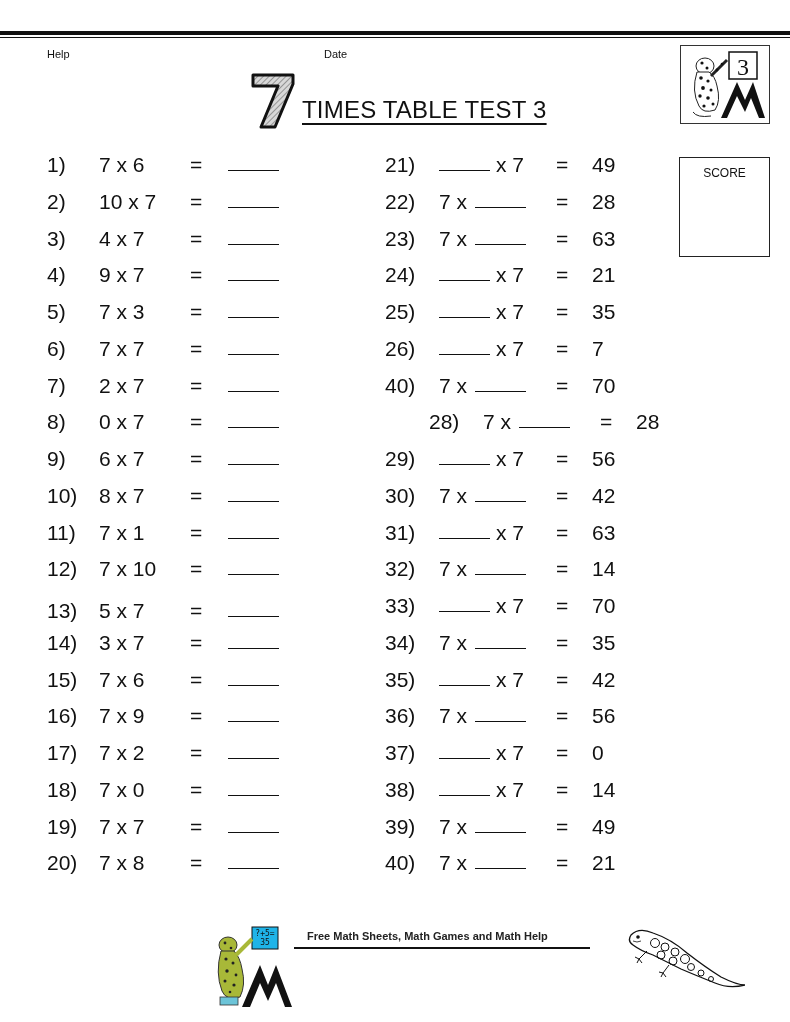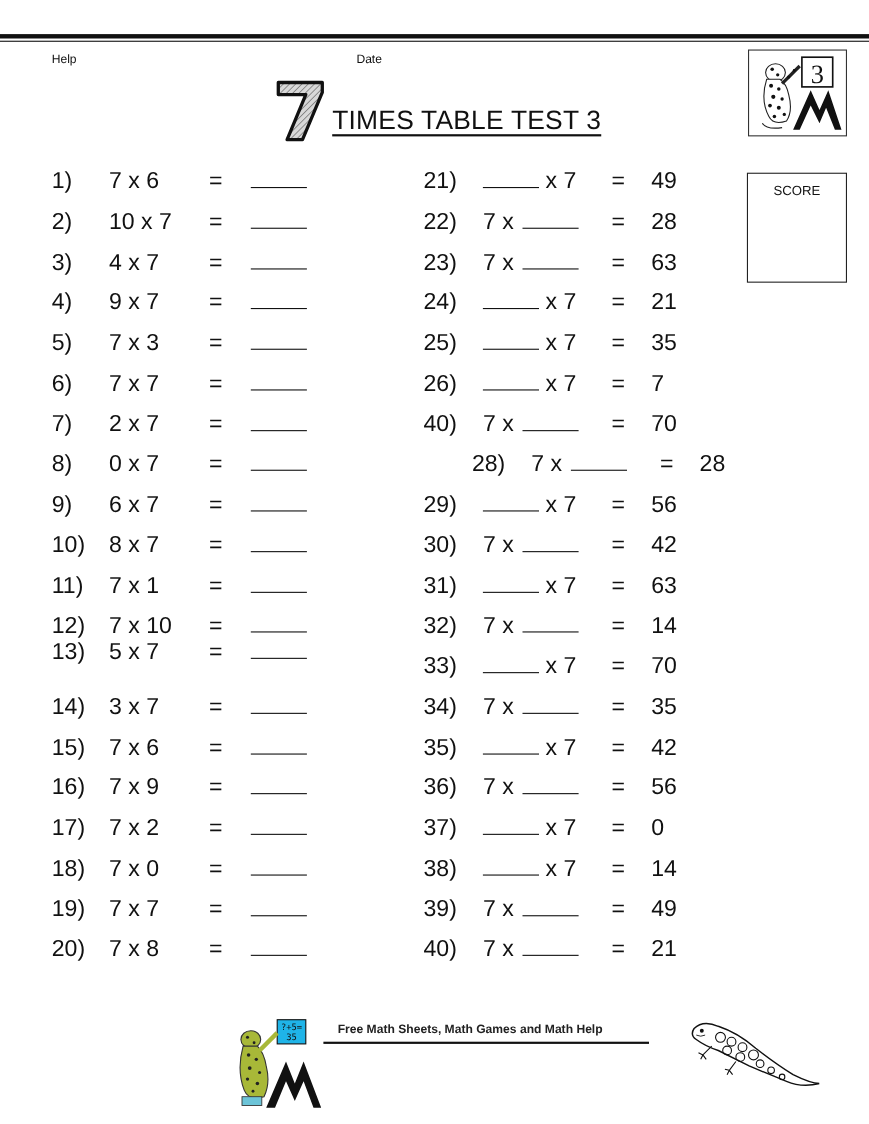--- a/index.html
+++ b/index.html
@@ -142,21 +142,21 @@
       <span style="left:99px">7 x 1</span>
       <span style="left:190px">=</span>
       <span style="left:228px" class="blank"><span style="position:static;display:inline-block;width:51px"></span></span>
     </div>
     <div class="row" style="left: 0px; width: 340px; top: 554.25px;">
       <span style="left:47px">12)</span>
       <span style="left:99px">7 x 10</span>
       <span style="left:190px">=</span>
       <span style="left:228px" class="blank"><span style="position:static;display:inline-block;width:51px"></span></span>
     </div>
-    <div class="row" style="left: 0px; width: 340px; top: 578px;">
+    <div class="row" style="left: 0px; width: 340px; top: 596px;">
       <span style="left:47px">13)</span>
       <span style="left:99px">5 x 7</span>
       <span style="left:190px">=</span>
       <span style="left:228px" class="blank"><span style="position:static;display:inline-block;width:51px"></span></span>
     </div>
     <div class="row" style="left: 0px; width: 340px; top: 627.75px;">
       <span style="left:47px">14)</span>
       <span style="left:99px">3 x 7</span>
       <span style="left:190px">=</span>
       <span style="left:228px" class="blank"><span style="position:static;display:inline-block;width:51px"></span></span>

